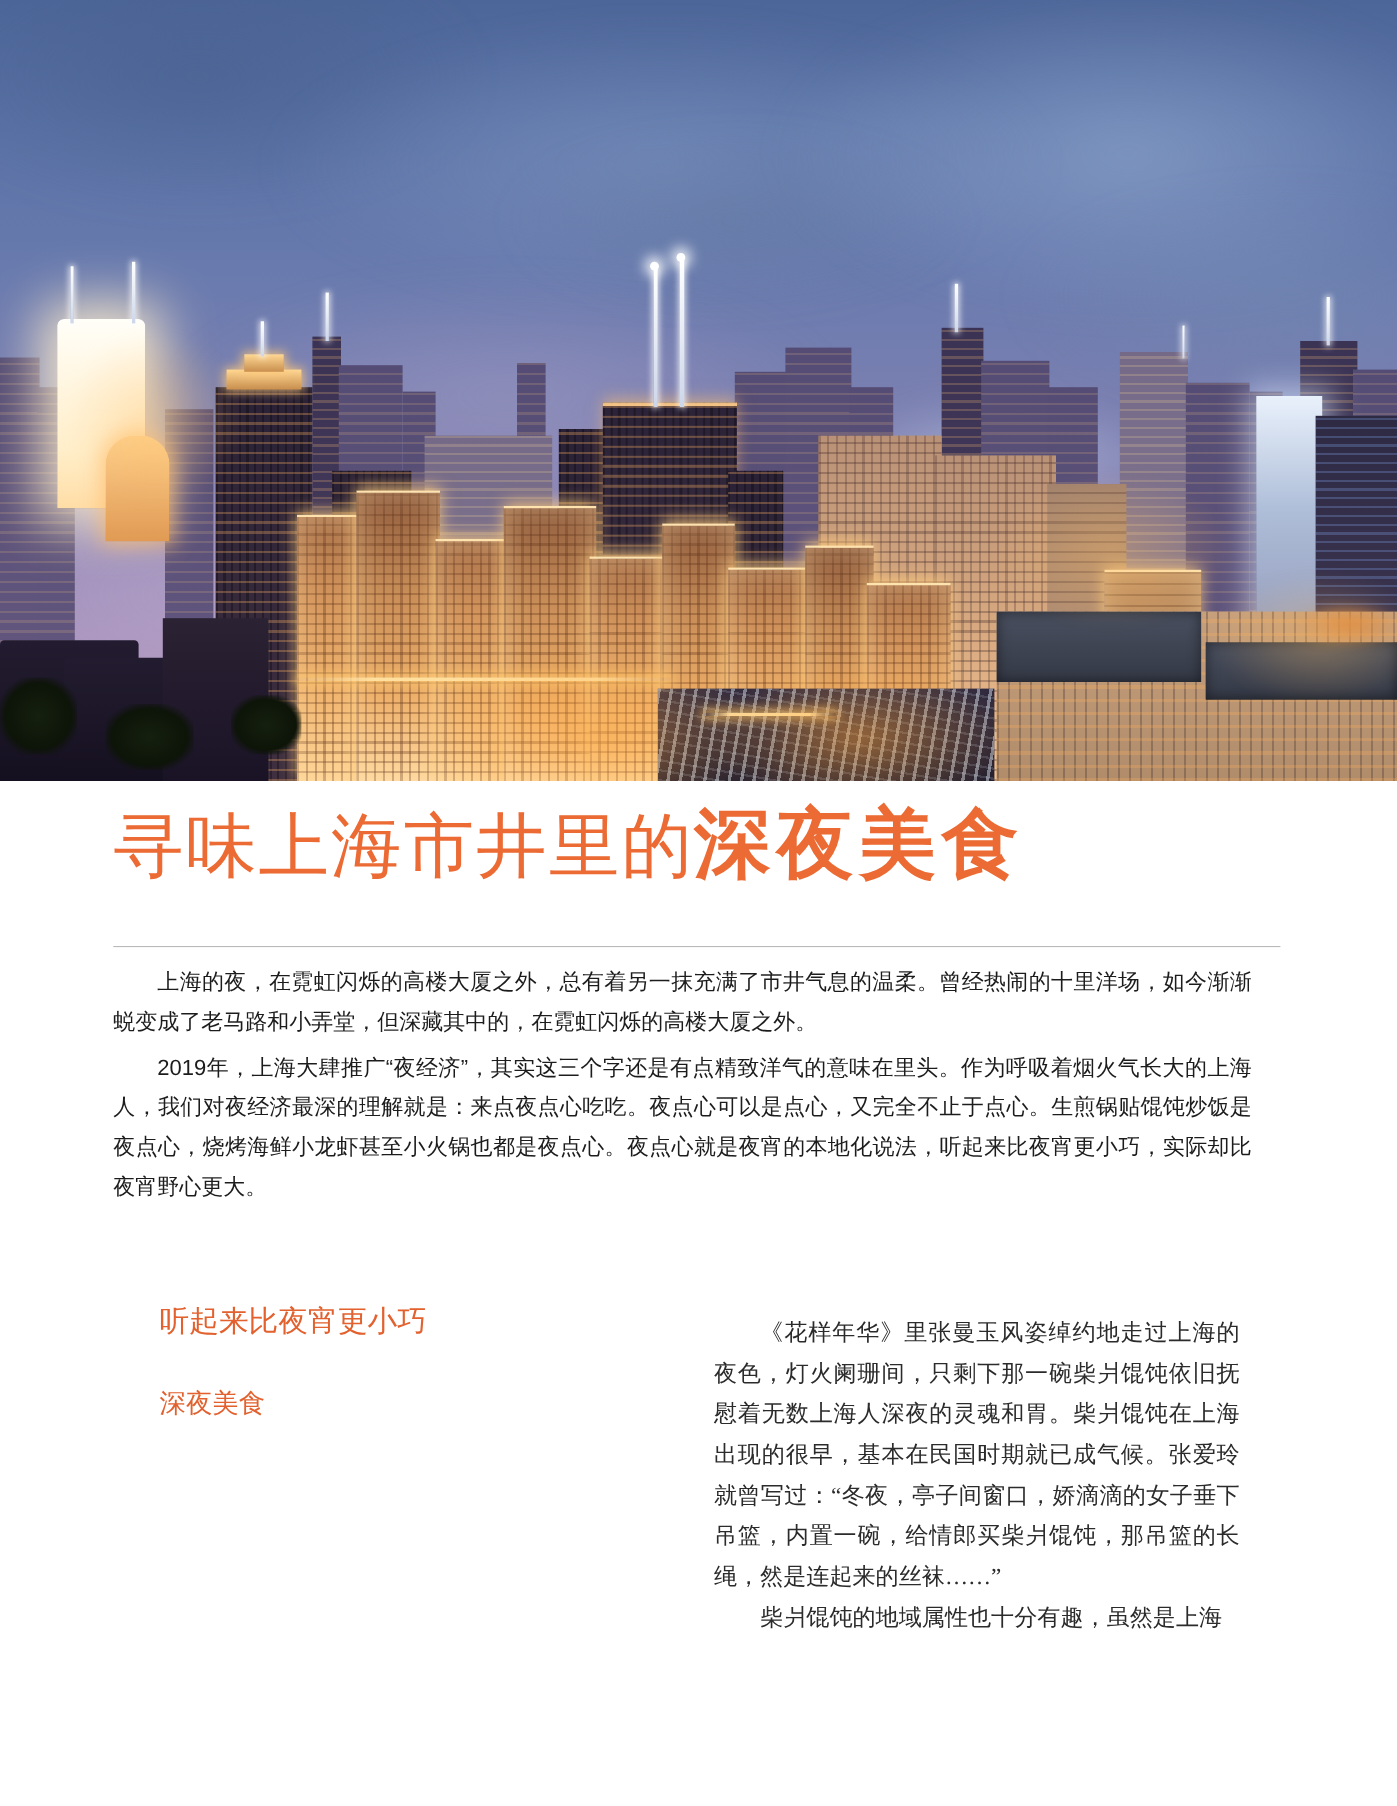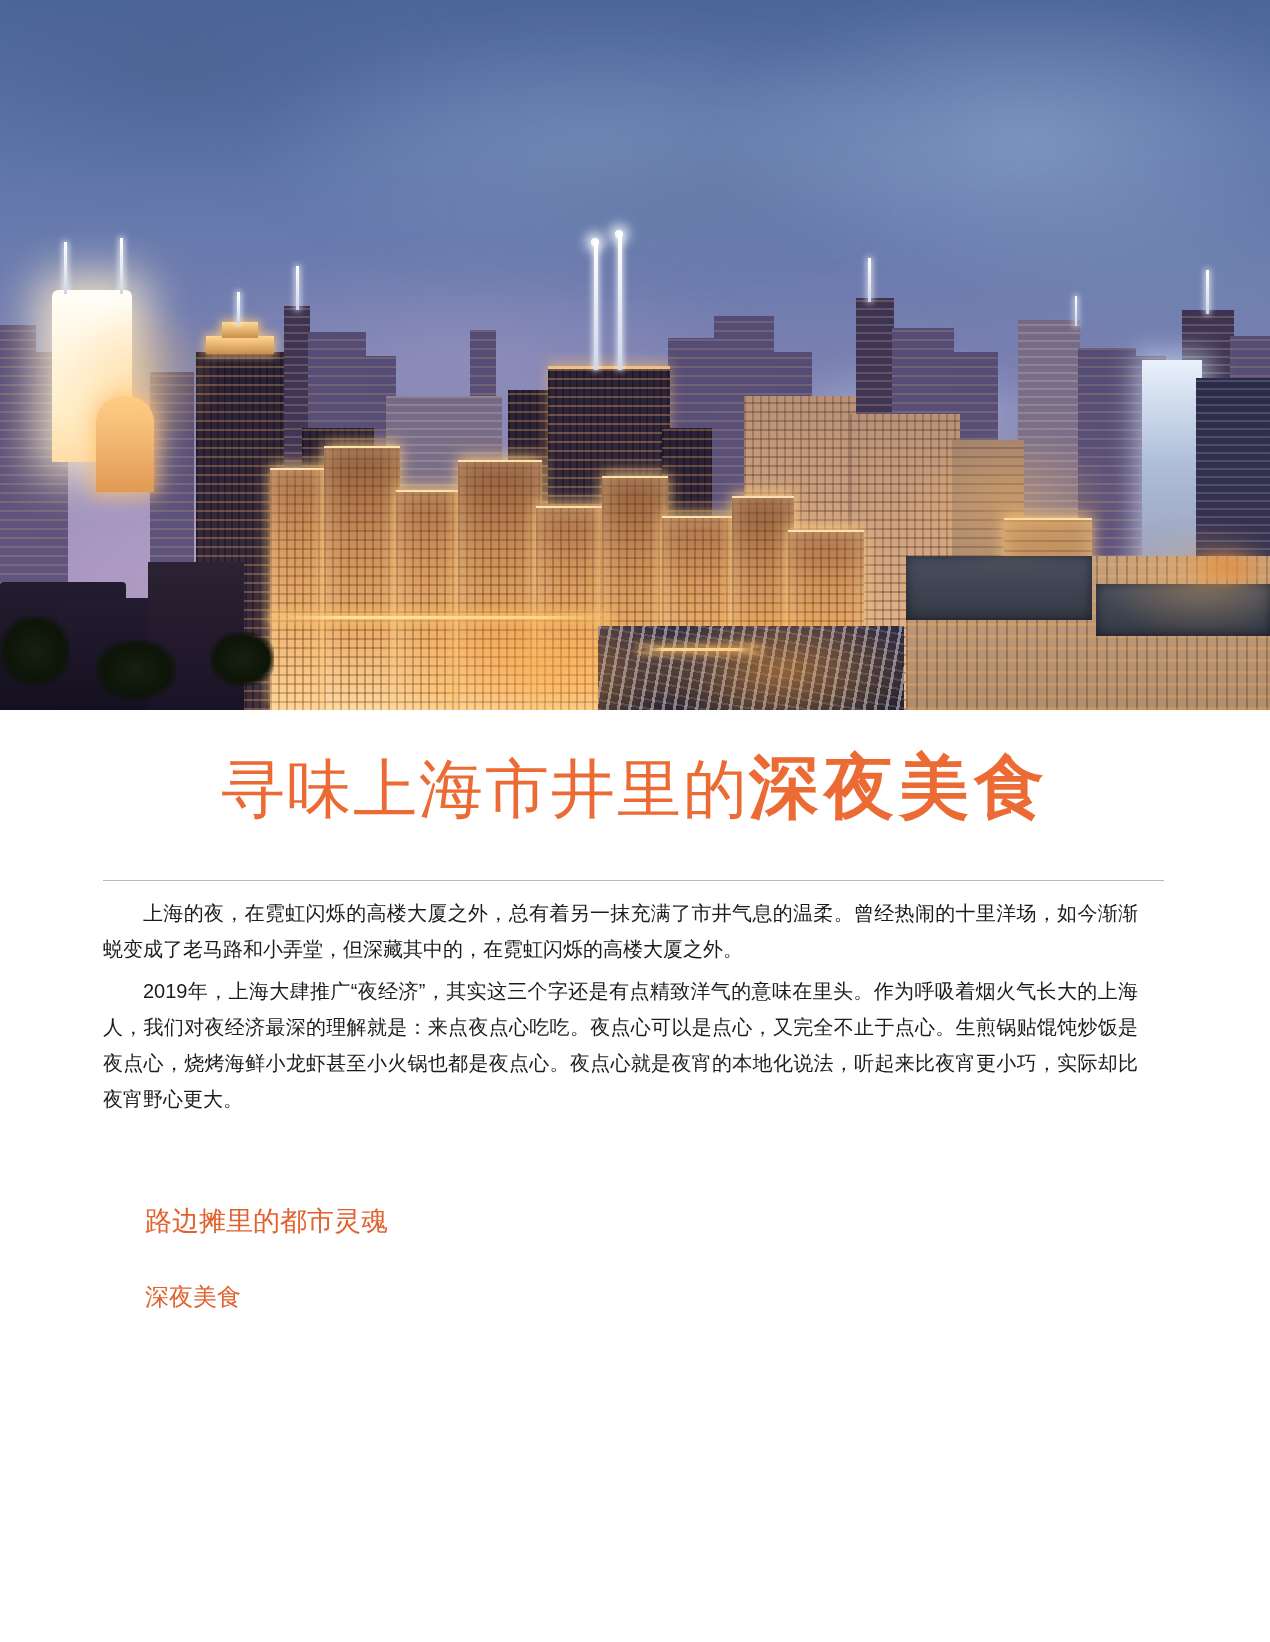--- a/index.html
+++ b/index.html
@@ -61,21 +61,21 @@
   .ftan{background-image:repeating-linear-gradient(0deg,rgba(255,175,90,.25) 0 3px,transparent 3px 12px),
         repeating-linear-gradient(90deg,rgba(75,55,50,.35) 0 2px,transparent 2px 10px),
         linear-gradient(180deg,#c7a07c,#b08c6b);}
   .froof{background:linear-gradient(180deg,#4a5060,#343946);box-shadow:inset 0 0 12px rgba(0,0,0,.5);}
   .fwarm{background:radial-gradient(ellipse,#d8843d 0%,rgba(216,132,61,0) 75%);filter:blur(4px);}
   .lstring{background:linear-gradient(90deg,rgba(255,220,150,.1),#ffdf9e 20%,#ffdf9e 80%,rgba(255,220,150,.1));
            box-shadow:0 0 10px 3px rgba(255,200,110,.8);border-radius:2px;}
 
   
   .content{padding:0 103px;}
-  .title{margin:40px 0 0;line-height:1.08;white-space:nowrap;text-align:center;}
+  .title{margin:20px 0 0;line-height:1.08;white-space:nowrap;}
   .title-light{font-size:64px;font-weight:300;letter-spacing:2px;color:var(--title-orange,#ec6b34);}
   .title-bold{font-size:70px;font-weight:900;letter-spacing:5px;color:var(--title-orange,#ec6b34);}
   .rule{border:none;border-top:1px solid #b9b9b9;margin:54px 0 0;width:1061px;}
   .intro{margin-top:14px;width:1035px;color:#1c1c1c;font-size:20px;line-height:36px;
          text-align:justify;}
   .intro p{margin:0 0 6px;text-indent:2em;}
   .columns{display:flex;gap:68px;margin-top:88px;}
   .col{width:478px;}
   .section-heading{margin:0 0 0 42px;font-size:27px;font-weight:500;
          color:var(--heading-orange,#e2612e);line-height:1.2;}
@@ -178,18 +178,22 @@
 
     <hr class="rule">
 
     <div class="intro">
       <p>上海的夜，在霓虹闪烁的高楼大厦之外，总有着另一抹充满了市井气息的温柔。曾经热闹的十里洋场，如今渐渐蜕变成了老马路和小弄堂，但深藏其中的，在霓虹闪烁的高楼大厦之外。</p>
       <p>2019年，上海大肆推广“夜经济”，其实这三个字还是有点精致洋气的意味在里头。作为呼吸着烟火气长大的上海人，我们对夜经济最深的理解就是：来点夜点心吃吃。夜点心可以是点心，又完全不止于点心。生煎锅贴馄饨炒饭是夜点心，烧烤海鲜小龙虾甚至小火锅也都是夜点心。夜点心就是夜宵的本地化说法，听起来比夜宵更小巧，实际却比夜宵野心更大。</p>
     </div>
 
     <div class="columns">
       <div class="col col-left">
-        <h2 class="section-heading">路边摊里的都市灵魂</h2>
+        <h2 class="section-heading">听起来比夜宵更小巧</h2>
         <h3 class="subsection-heading">深夜美食</h3>
+      </div>
+      <div class="col col-right">
+        <p class="serif">《花样年华》里张曼玉风姿绰约地走过上海的夜色，灯火阑珊间，只剩下那一碗柴爿馄饨依旧抚慰着无数上海人深夜的灵魂和胃。柴爿馄饨在上海出现的很早，基本在民国时期就已成气候。张爱玲就曾写过：“冬夜，亭子间窗口，娇滴滴的女子垂下吊篮，内置一碗，给情郎买柴爿馄饨，那吊篮的长绳，然是连起来的丝袜……”</p>
+        <p class="serif">柴爿馄饨的地域属性也十分有趣，虽然是上海</p>
       </div>
     </div>
   </div>
 </div>
 
 </body></html>

